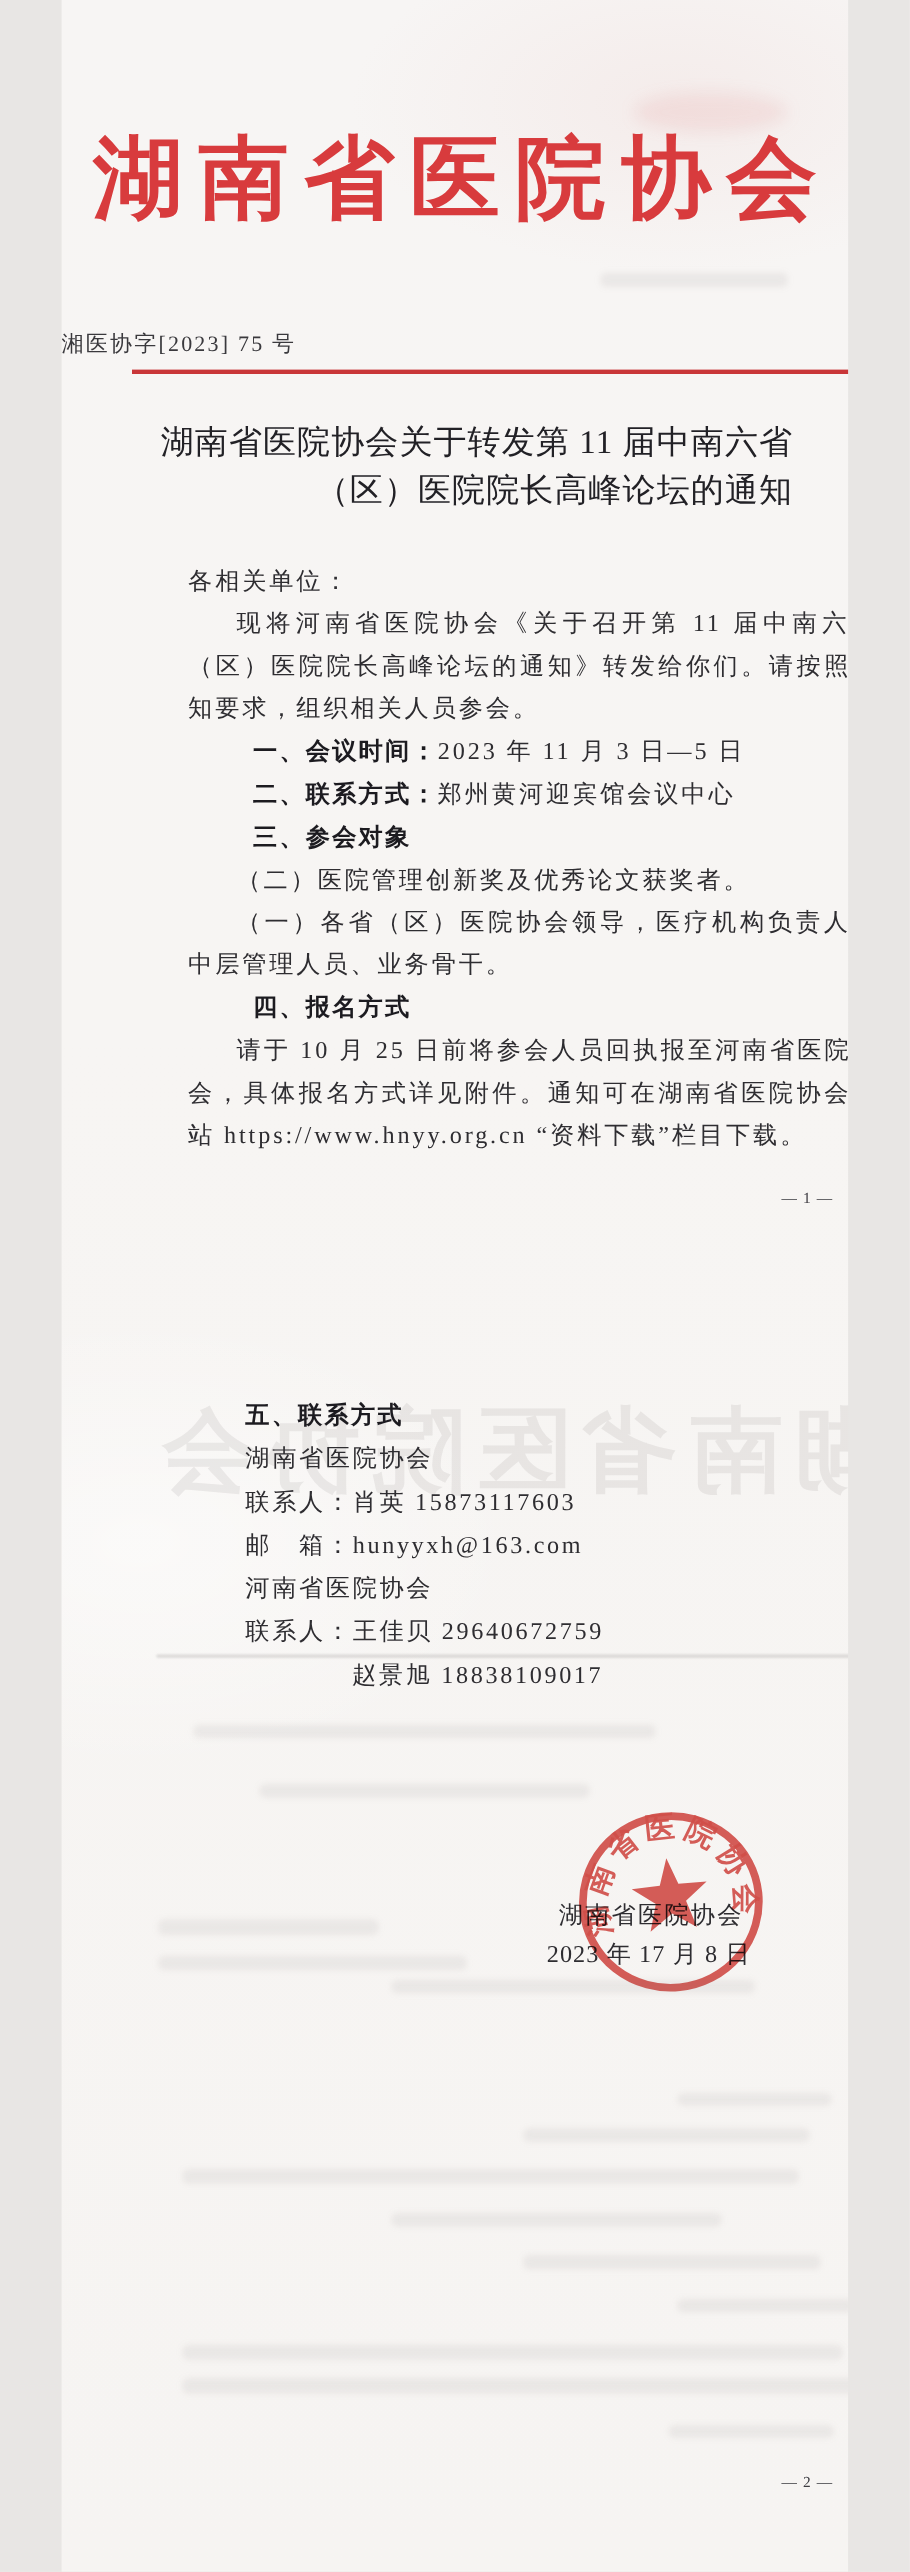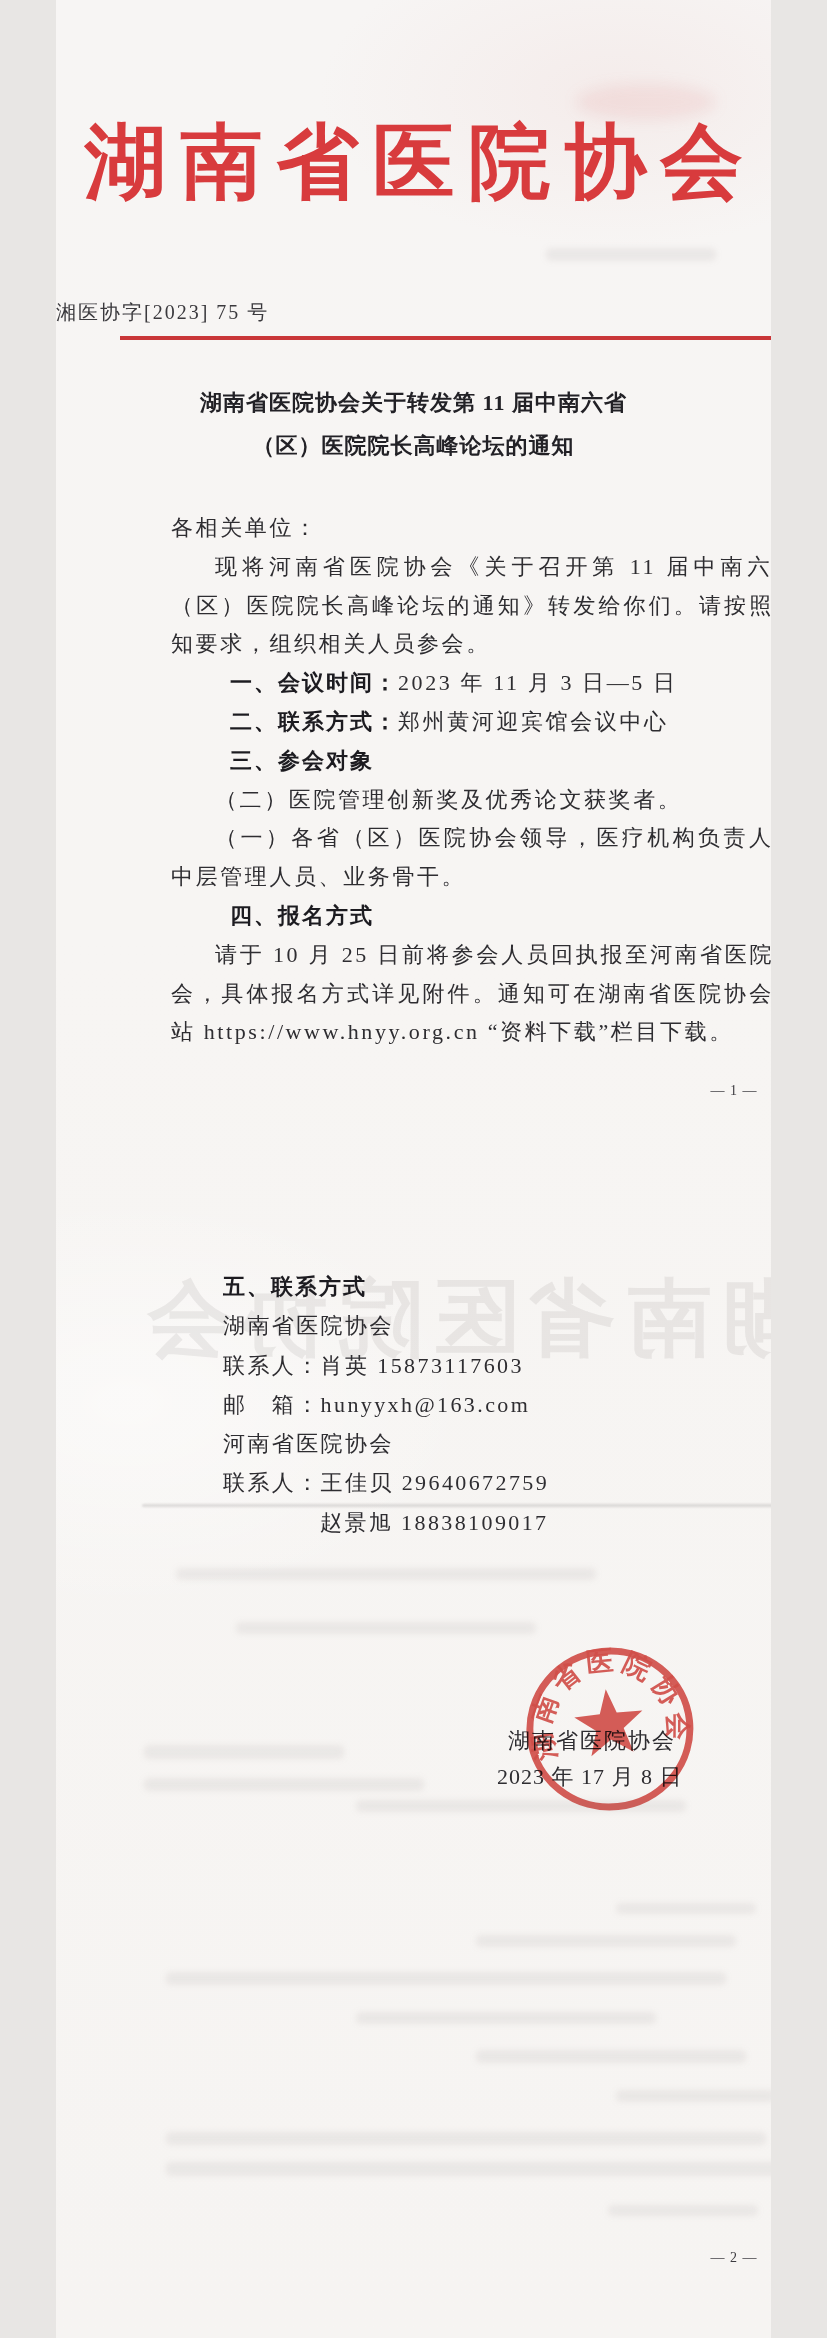--- a/index.html
+++ b/index.html
@@ -26,21 +26,21 @@
   .doc-number{
     position:absolute;top:299px;left:0;right:0;
     font-size:20px;letter-spacing:2px;color:#3a393d;
   }
   .red-line{
     position:absolute;top:336px;left:64px;width:698px;height:4px;
     background:#c93638;
   }
   .title{
     position:absolute;top:381px;left:50px;right:50px;
-    text-align:center;font-weight:bold;font-size:22px;line-height:43px;
+    text-align:right;font-weight:normal;font-size:30px;line-height:43px;
     letter-spacing:1px;color:#222126;
   }
   .body-block{
     position:absolute;top:509px;left:115px;width:628px;
     font-size:22px;line-height:38.8px;letter-spacing:2.6px;
     text-align:justify;
   }
   .body-block p{margin:0;}
   .indent2{text-indent:2em;}
   .h{

